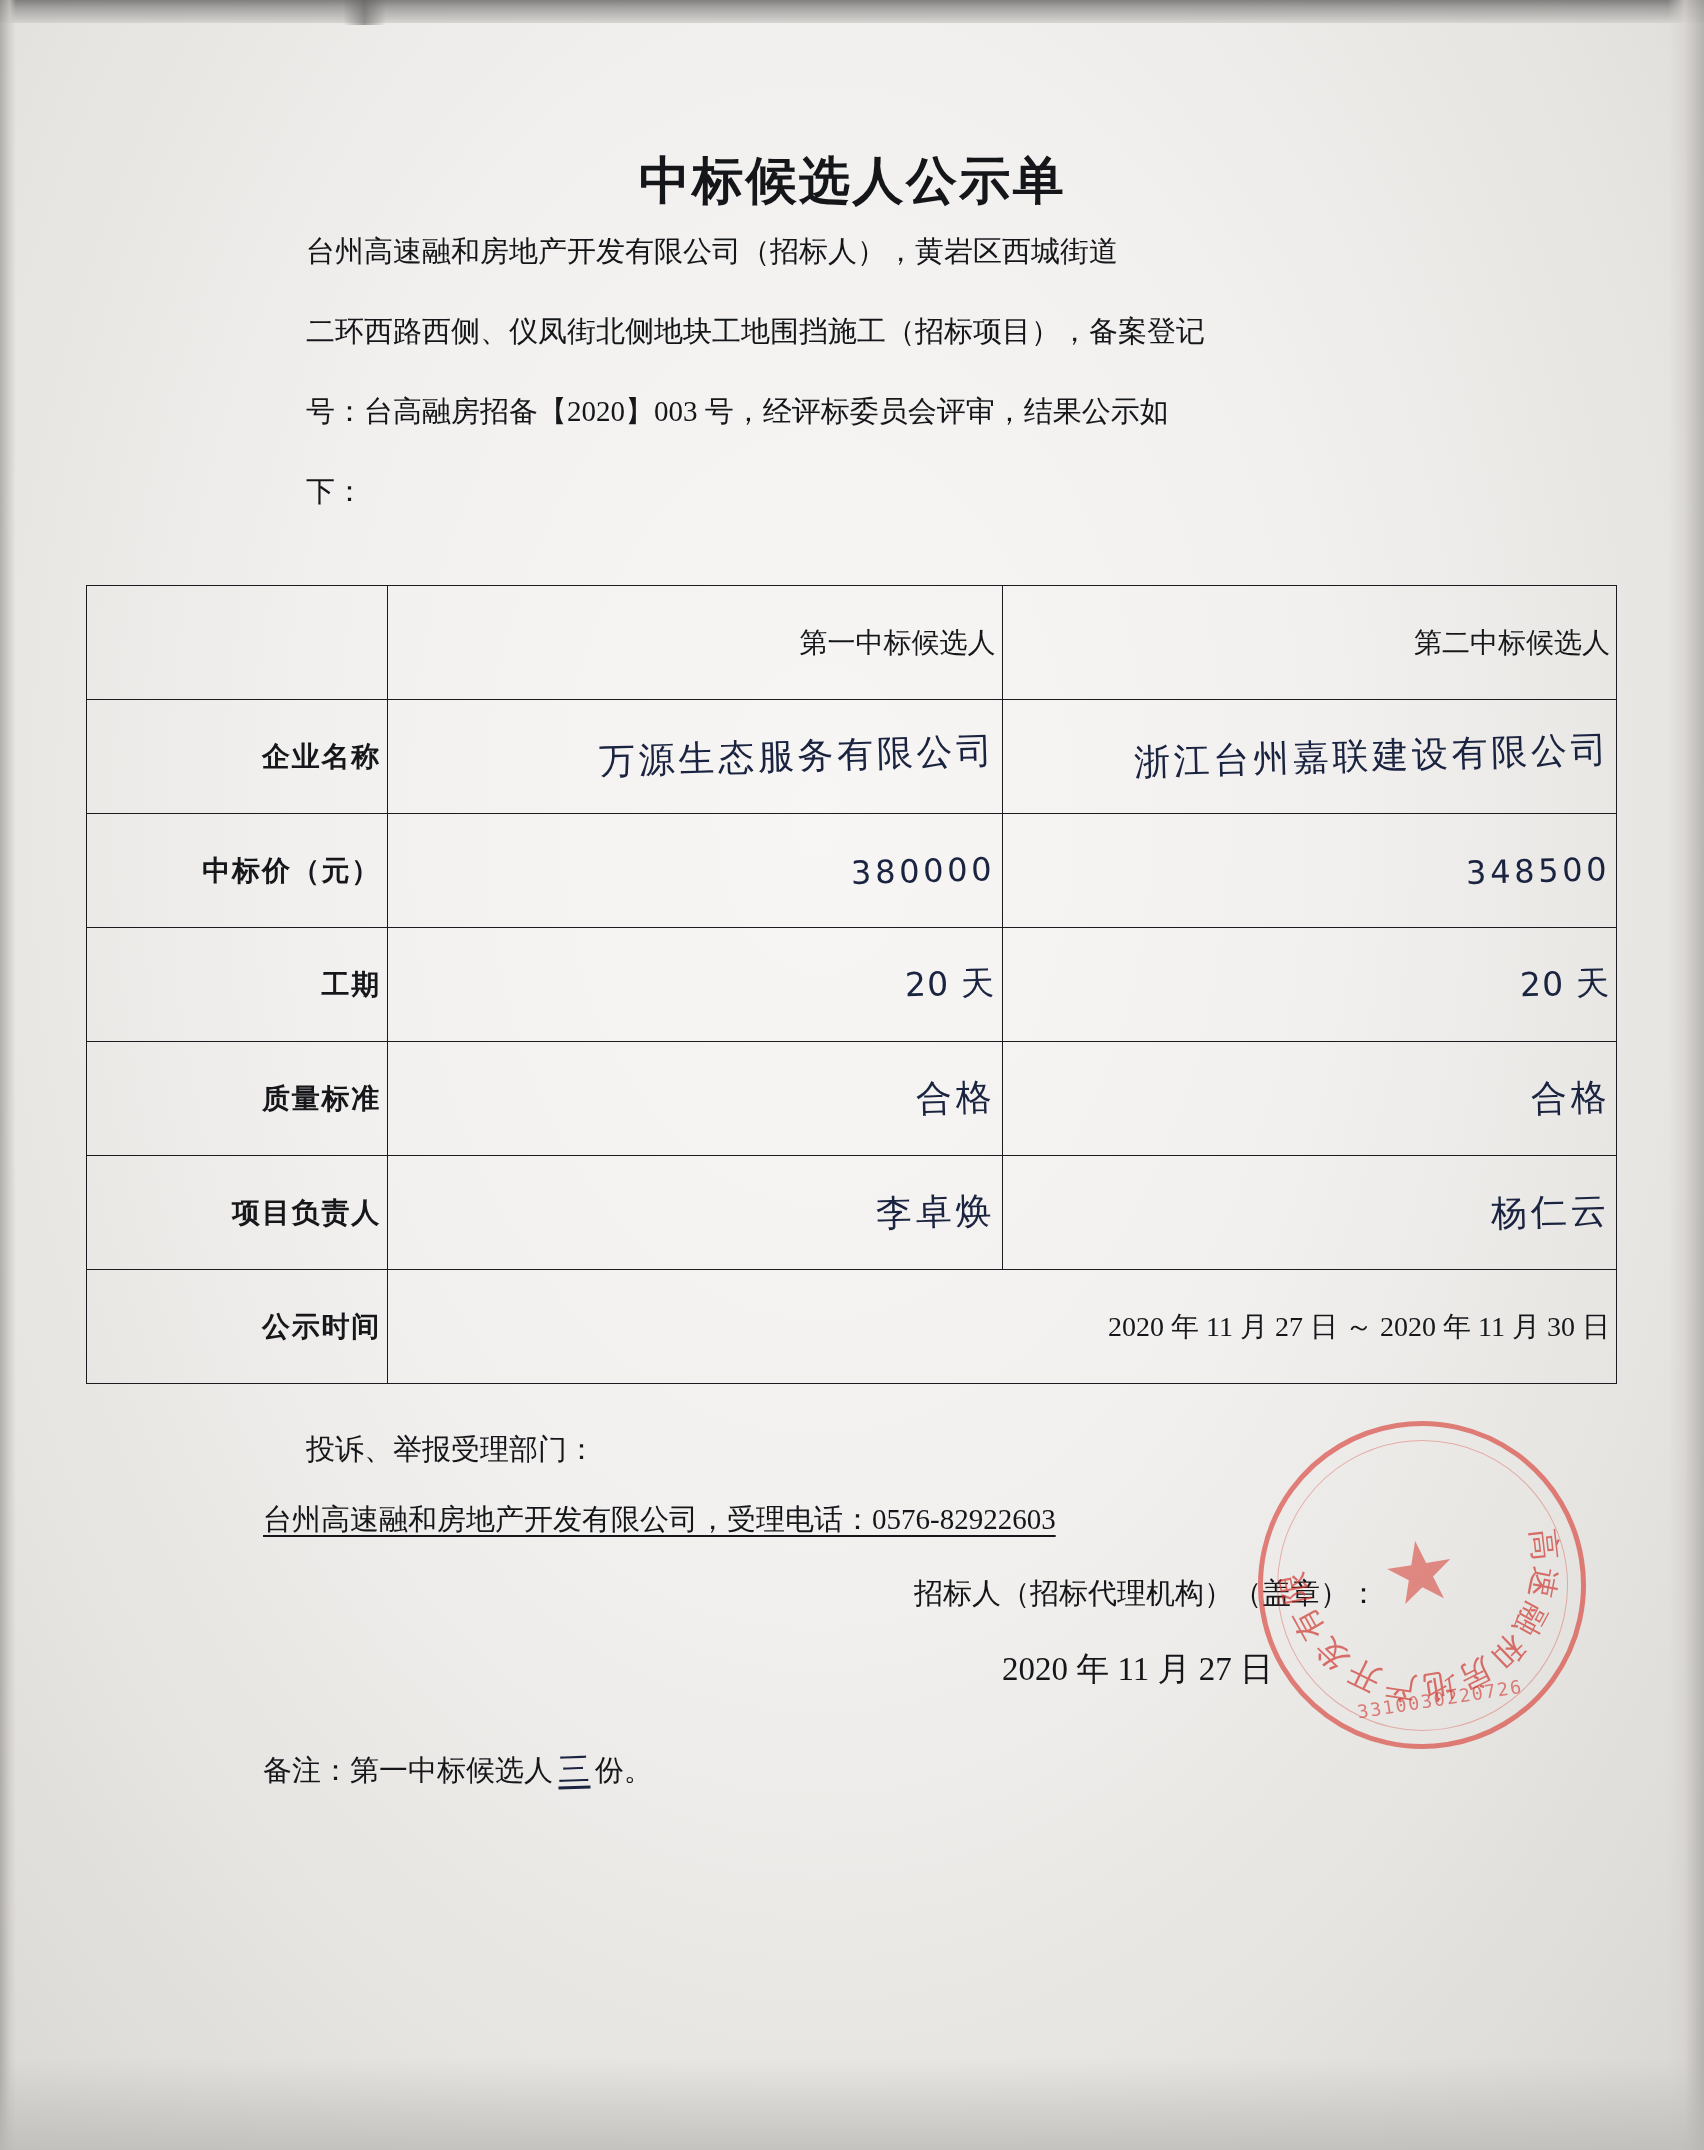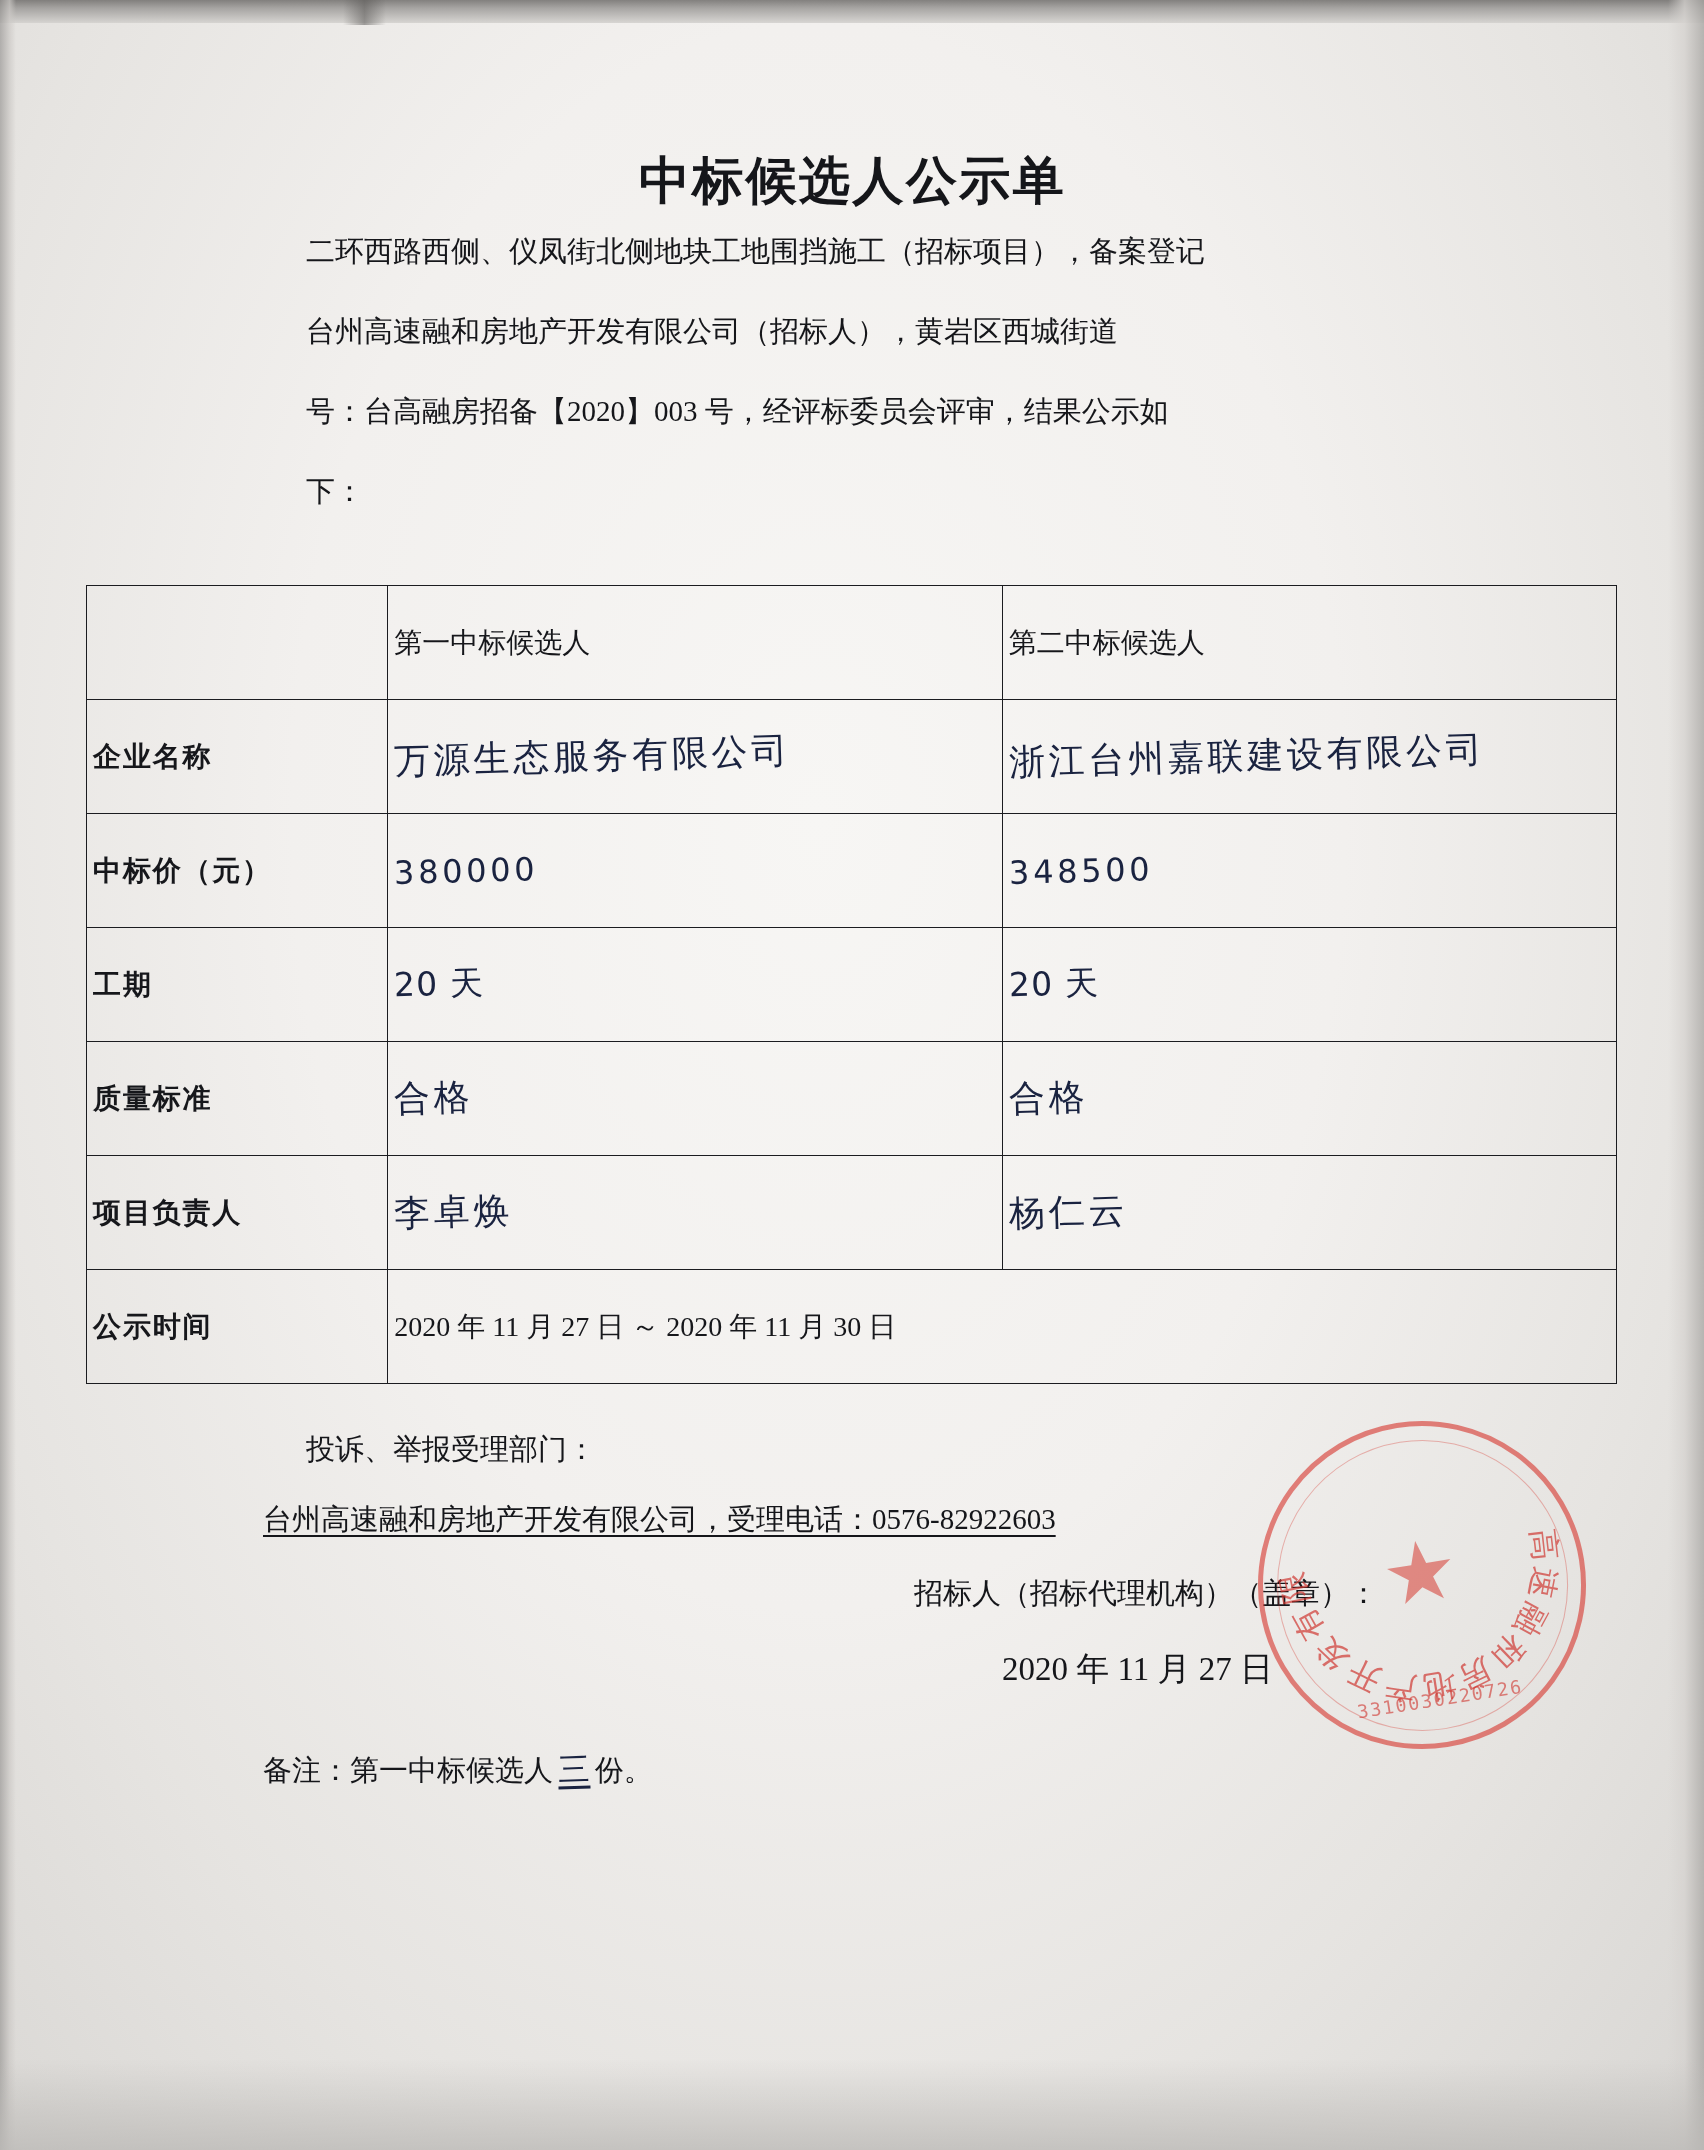--- a/index.html
+++ b/index.html
@@ -89,21 +89,21 @@
     position: absolute;
     left: 86px;
     top: 585px;
     width: 1531px;
     border-collapse: collapse;
     table-layout: fixed;
   }
   table.main td {
     border: 1.8px solid #1b1c20;
     height: 113px;
-    text-align: left;
+    text-align: right;
     vertical-align: middle;
     font-size: 28px;
     color: #16171b;
     padding: 0 6.1px;
   }
   table.main td.rowlabel { width: 288px; letter-spacing: 1.8px; font-weight: bold; }
   table.main td.blank { }
   .hw {
     font-family: "DejaVu Sans", "Liberation Sans", sans-serif;
     color: #1a2340;
@@ -198,22 +198,22 @@
   <div class="fold"></div>
   <div class="edge-left"></div>
   <div class="edge-right"></div>
   <div class="edge-bottom"></div>
 
   <div class="content">
 
     <div class="title">中标候选人公示单</div>
 
     <div class="para" style="top: 230px;">
+      <span class="line">台州高速融和房地产开发有限公司（招标人），黄岩区西城街道</span>
       <span class="line">二环西路西侧、仪凤街北侧地块工地围挡施工（招标项目），备案登记</span>
-      <span class="line">台州高速融和房地产开发有限公司（招标人），黄岩区西城街道</span>
       <span class="line">号：台高融房招备【2020】003 号，经评标委员会评审，结果公示如</span>
       <span class="line">下：</span>
     </div>
 
     <table class="main">
       <tbody>
           <tr>
         <td class="rowlabel blank"></td>
         <td>第一中标候选人</td>
         <td>第二中标候选人</td>

